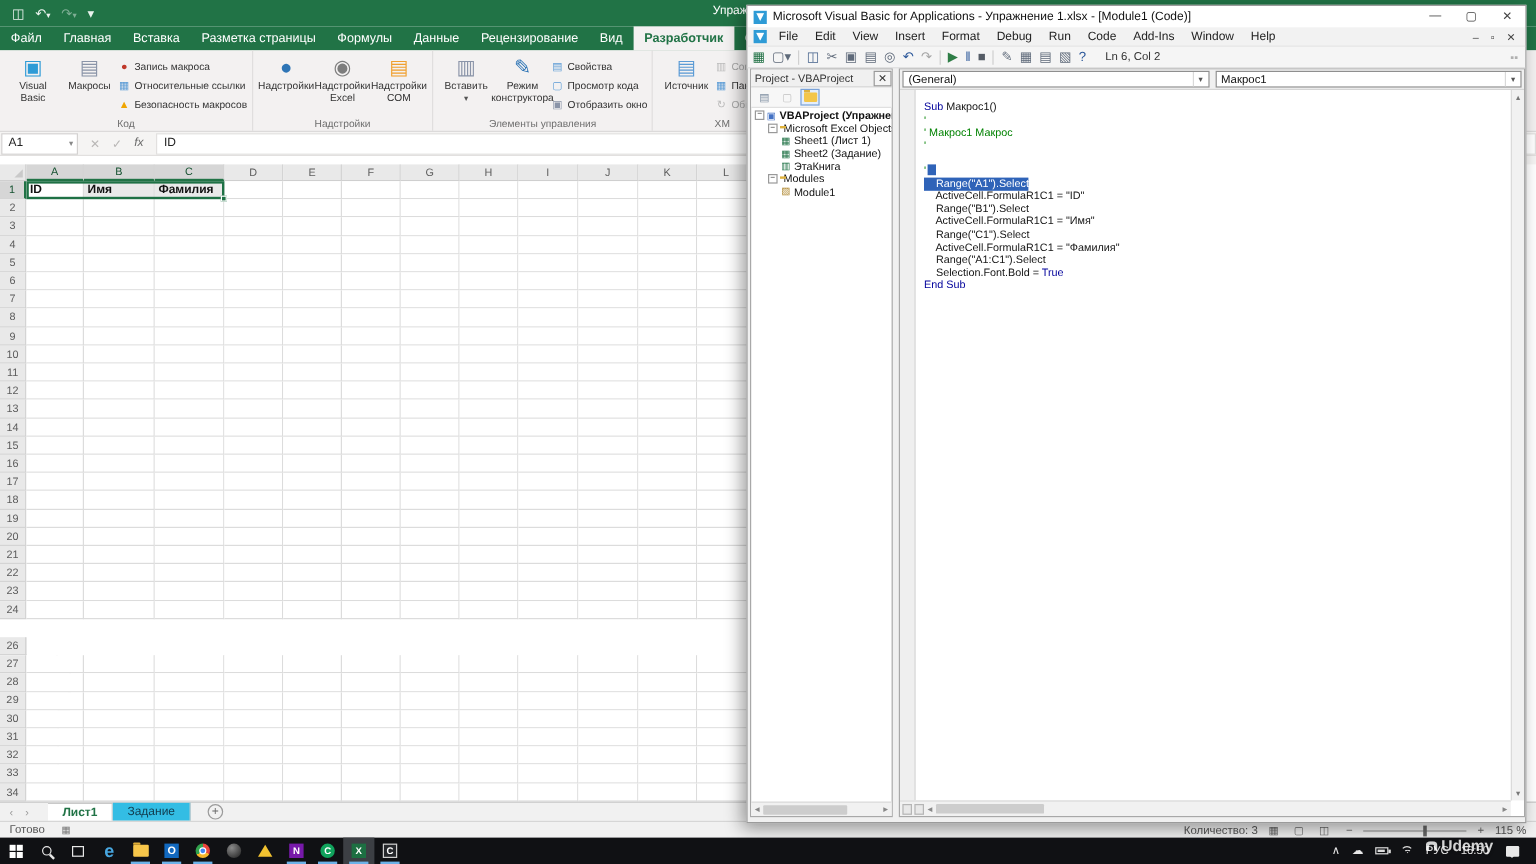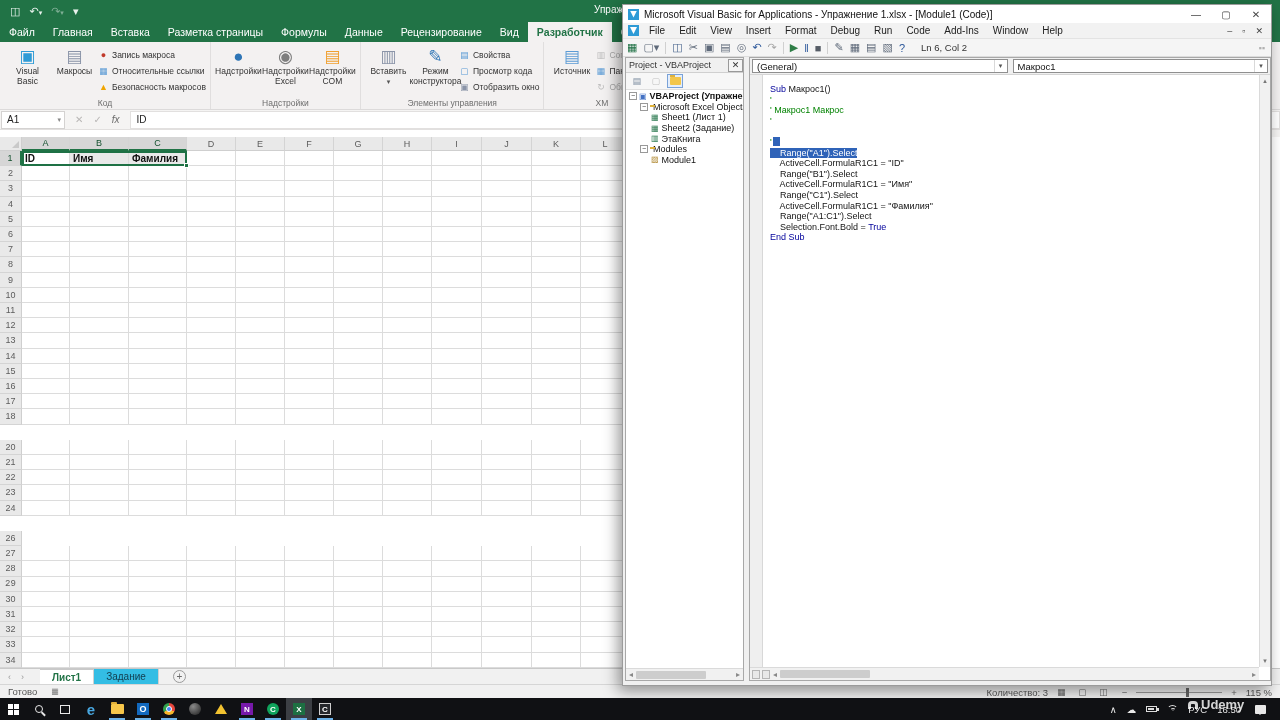--- a/index.html
+++ b/index.html
@@ -566,20 +566,35 @@
         <div class="gc" style="width: 49px; height: 15.2px;"></div>
         <div class="gc" style="width: 49px; height: 15.2px;"></div>
         <div class="gc" style="width: 49px; height: 15.2px;"></div>
         <div class="gc" style="width: 49px; height: 15.2px;"></div>
         <div class="gc" style="width: 49px; height: 15.2px;"></div>
         <div class="gc" style="width: 50px; height: 15.2px;"></div>
         <div class="gc" style="width: 50px; height: 15.2px;"></div>
         <div class="gc" style="width: 49px; height: 15.2px;"></div>
         <div class="gc" style="width: 49px; height: 15.2px;"></div>
       </div>
+      <div class="grow" style="top: 294.6px;">
+        <div class="rh" style="height: 15.2px;">19</div>
+        <div class="gc" style="width: 48px; height: 15.2px;"></div>
+        <div class="gc" style="width: 59px; height: 15.2px;"></div>
+        <div class="gc" style="width: 58px; height: 15.2px;"></div>
+        <div class="gc" style="width: 49px; height: 15.2px;"></div>
+        <div class="gc" style="width: 49px; height: 15.2px;"></div>
+        <div class="gc" style="width: 49px; height: 15.2px;"></div>
+        <div class="gc" style="width: 49px; height: 15.2px;"></div>
+        <div class="gc" style="width: 49px; height: 15.2px;"></div>
+        <div class="gc" style="width: 50px; height: 15.2px;"></div>
+        <div class="gc" style="width: 50px; height: 15.2px;"></div>
+        <div class="gc" style="width: 49px; height: 15.2px;"></div>
+        <div class="gc" style="width: 49px; height: 15.2px;"></div>
+      </div>
       <div class="grow" style="top: 309.8px;">
         <div class="rh" style="height: 15.2px;">20</div>
         <div class="gc" style="width: 48px; height: 15.2px;"></div>
         <div class="gc" style="width: 59px; height: 15.2px;"></div>
         <div class="gc" style="width: 58px; height: 15.2px;"></div>
         <div class="gc" style="width: 49px; height: 15.2px;"></div>
         <div class="gc" style="width: 49px; height: 15.2px;"></div>
         <div class="gc" style="width: 49px; height: 15.2px;"></div>
         <div class="gc" style="width: 49px; height: 15.2px;"></div>
         <div class="gc" style="width: 49px; height: 15.2px;"></div>

